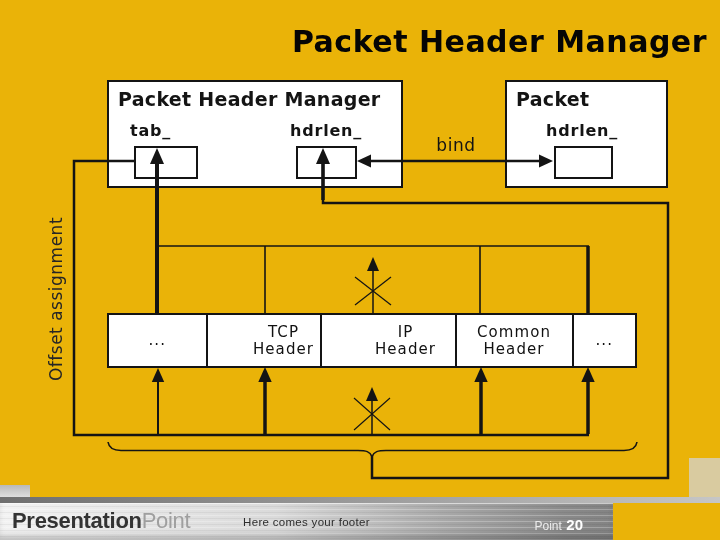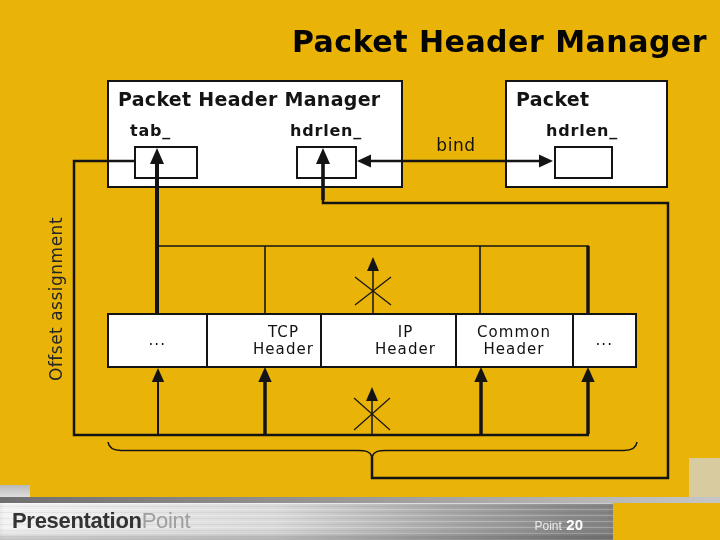--- a/index.html
+++ b/index.html
@@ -175,19 +175,20 @@
     </g>
   </svg>
 
   <div class="corner-shadow"></div>
   <div class="right-shadow"></div>
   <div class="footer-band"></div>
   <div class="footer">
     <div class="logo">
       <span class="logo-a">Presentation</span><span class="logo-b">Point</span>
     </div>
+    <div class="footer-text">Here comes your footer</div>
     <div class="page">
       <span class="page-label">Point</span>
       <span class="page-num">20</span>
     </div>
   </div>
 
 </div>
 
 </body></html>

